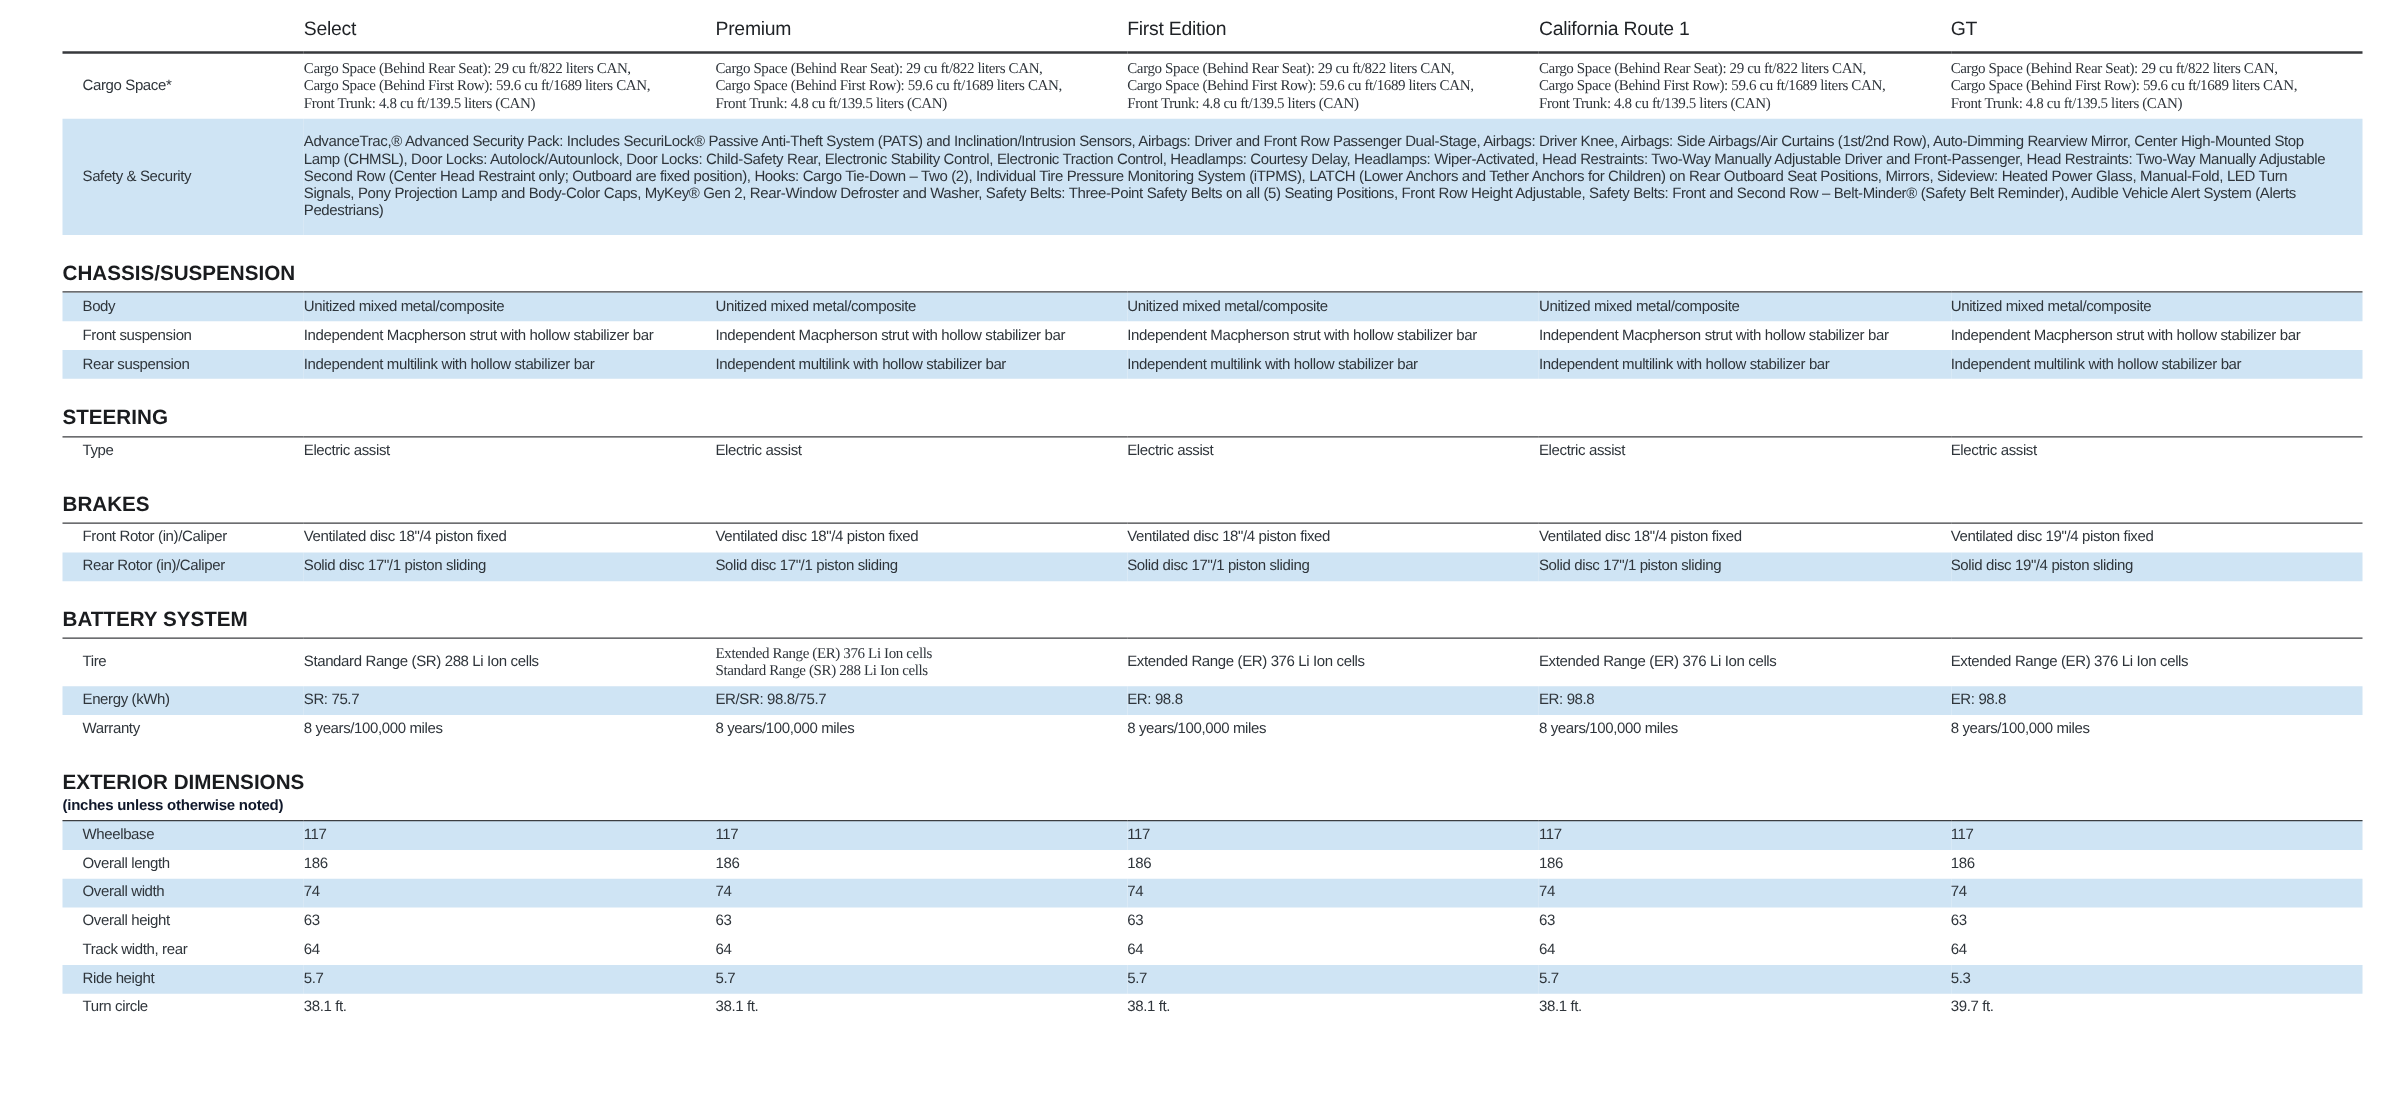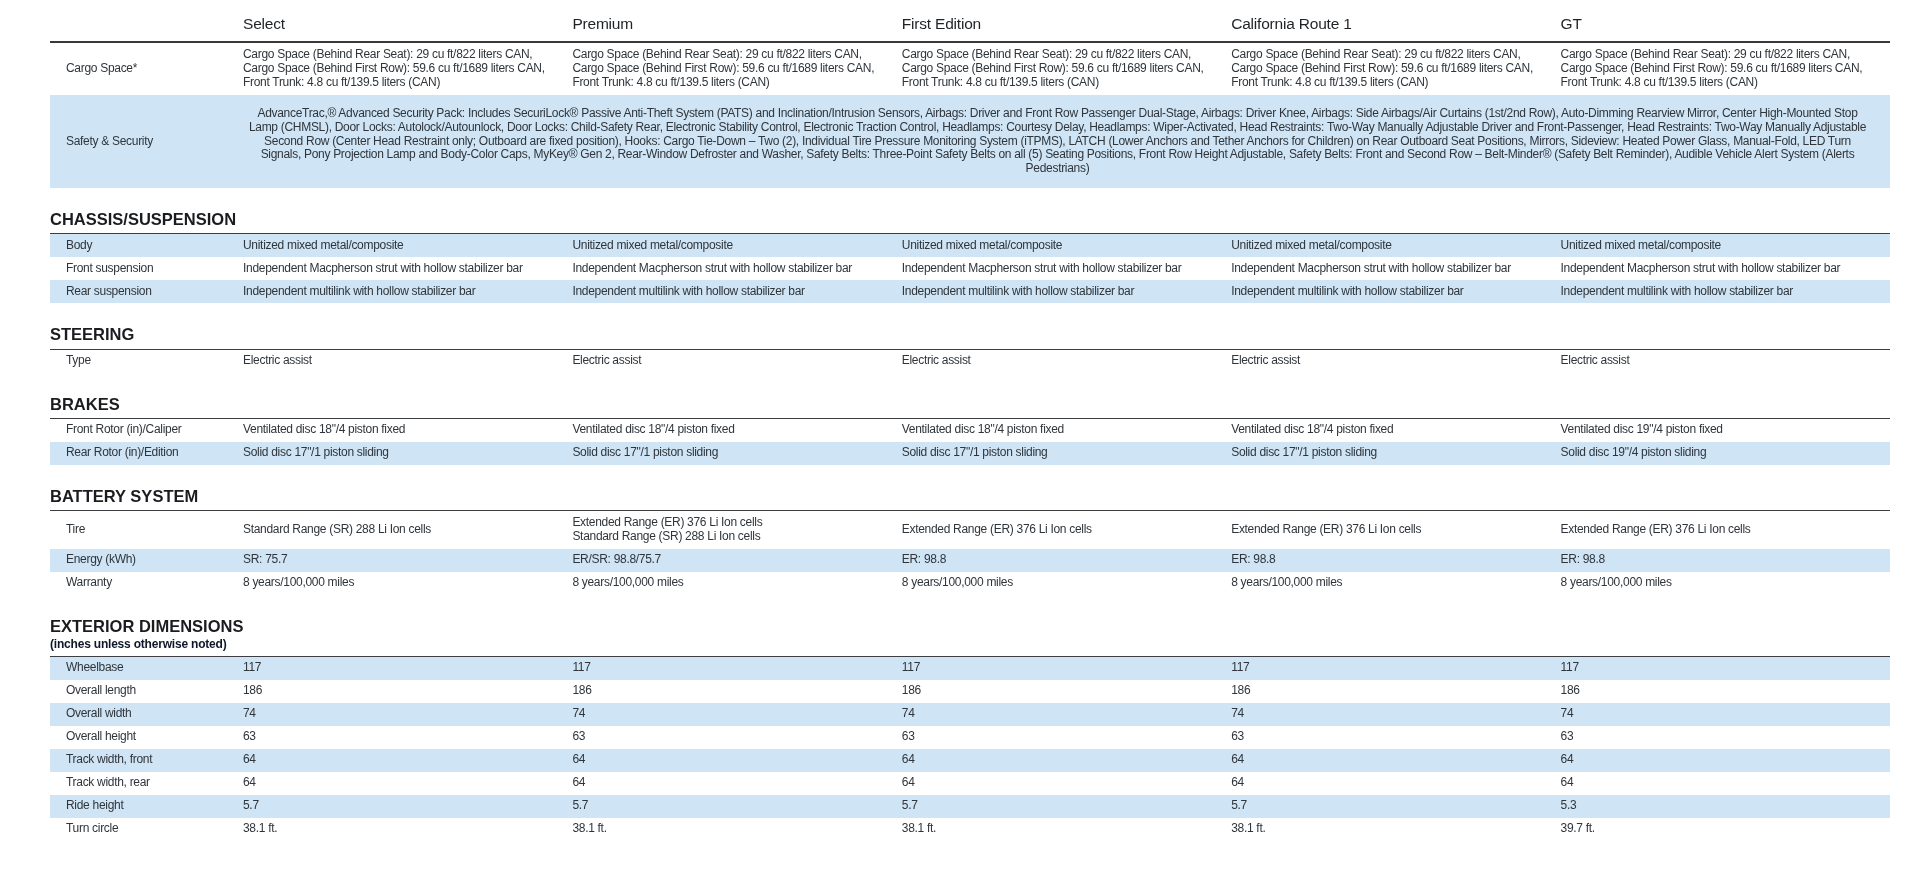--- a/index.html
+++ b/index.html
@@ -48,29 +48,29 @@
   }
   td.row-label { padding-left: 16px; margin-top: 20px; }
   tr.shaded { background: #cfe4f4; }
 
   
   td.multiline {
     white-space: pre-line;
     vertical-align: top;
     padding-top: 5px;
     padding-bottom: 5px;
+    font-family: Liberation Serif, serif;
   }
 
   
   td.safety-text {
     white-space: normal;
     line-height: 13.9px;
     padding: 12px 18px 12px 0;
     vertical-align: top;
-    text-align: center;
   }
 
   
   td.section-cell {
     padding: 22px 0 4px 0;
     border-bottom: 1.5px solid #3c3e41;
     height: auto;
   }
   .section-title {
     font-size: 16.5px;
@@ -181,21 +181,21 @@
         </tr>
         <tr>
           <td class="row-label">Front Rotor (in)/Caliper</td>
           <td>Ventilated disc 18"/4 piston fixed</td>
           <td>Ventilated disc 18"/4 piston fixed</td>
           <td>Ventilated disc 18"/4 piston fixed</td>
           <td>Ventilated disc 18"/4 piston fixed</td>
           <td>Ventilated disc 19"/4 piston fixed</td>
         </tr>
         <tr class="shaded">
-          <td class="row-label">Rear Rotor (in)/Edition</td>
+          <td class="row-label">Rear Rotor (in)/Caliper</td>
           <td>Solid disc 17"/1 piston sliding</td>
           <td>Solid disc 17"/1 piston sliding</td>
           <td>Solid disc 17"/1 piston sliding</td>
           <td>Solid disc 17"/1 piston sliding</td>
           <td>Solid disc 19"/4 piston sliding</td>
         </tr>
         <tr>
           <td class="section-cell" colspan="6">
             <div class="section-title">BATTERY SYSTEM</div>
           </td>
@@ -256,28 +256,20 @@
           <td>74</td>
         </tr>
         <tr>
           <td class="row-label">Overall height</td>
           <td>63</td>
           <td>63</td>
           <td>63</td>
           <td>63</td>
           <td>63</td>
         </tr>
-        <tr class="shaded">
-          <td class="row-label">Track width, front</td>
-          <td>64</td>
-          <td>64</td>
-          <td>64</td>
-          <td>64</td>
-          <td>64</td>
-        </tr>
         <tr>
           <td class="row-label">Track width, rear</td>
           <td>64</td>
           <td>64</td>
           <td>64</td>
           <td>64</td>
           <td>64</td>
         </tr>
         <tr class="shaded">
           <td class="row-label">Ride height</td>

